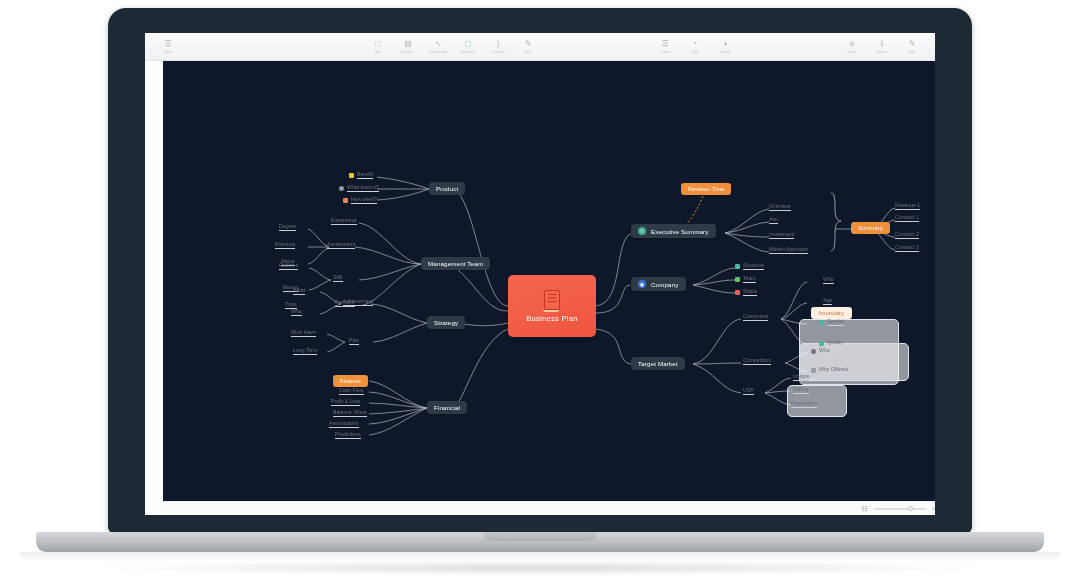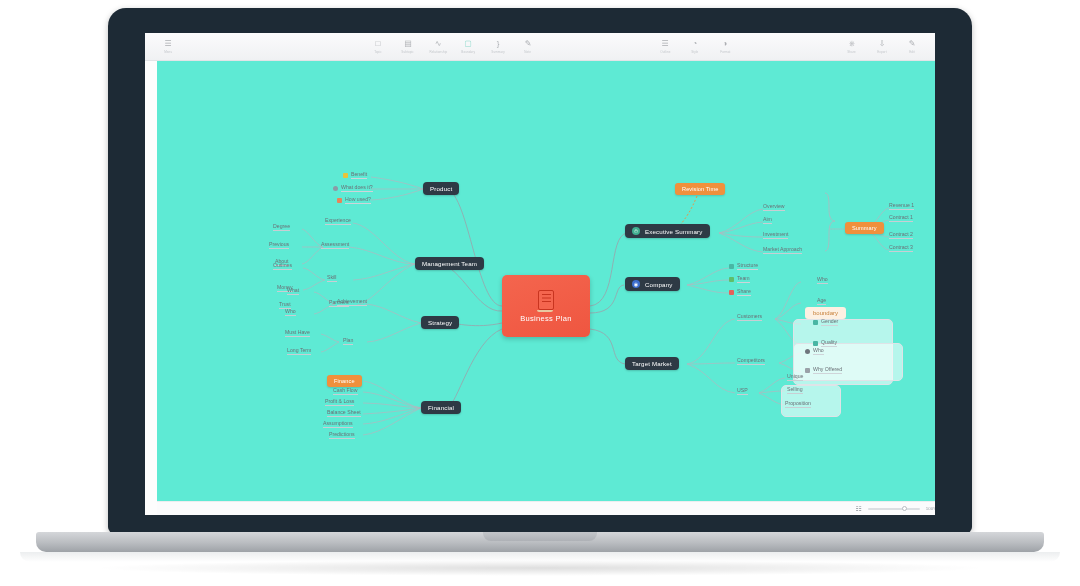--- a/index.html
+++ b/index.html
@@ -71,23 +71,23 @@
   .tb-lab { font-size: 3.2px; color: #9aa0a6; margin-top: 1px; letter-spacing:.1px;
             white-space: nowrap; transform: scale(.95); }
   .tb-left  { position: absolute; left: 8px;  display:flex; }
   .tb-mid   { position: absolute; left: 218px; display:flex; }
   .tb-mid2  { position: absolute; left: 505px; display:flex; }
   .tb-right { position: absolute; right: 8px; display:flex; }
   .tb-accent { color: #3bc2a8; }
 
   
   .canvas {
-    position: absolute; left: 12px; top: 28px;
+    position: absolute; left: 18px; top: 28px;
     width: 790px; height: 454px;
-    background: #5eead4;
+    background: #0f172a;
   }
   .svg-links { position:absolute; left:0; top:0; width:790px; height:454px; }
 
   
   .node { position: absolute; white-space: nowrap; }
 
   .n-dark {
     background: #2e3a45; color: #fff;
     border-radius: 4px; display:flex; align-items:center;
     padding: 3px 7px; font-size: 6.2px; letter-spacing:.15px;

